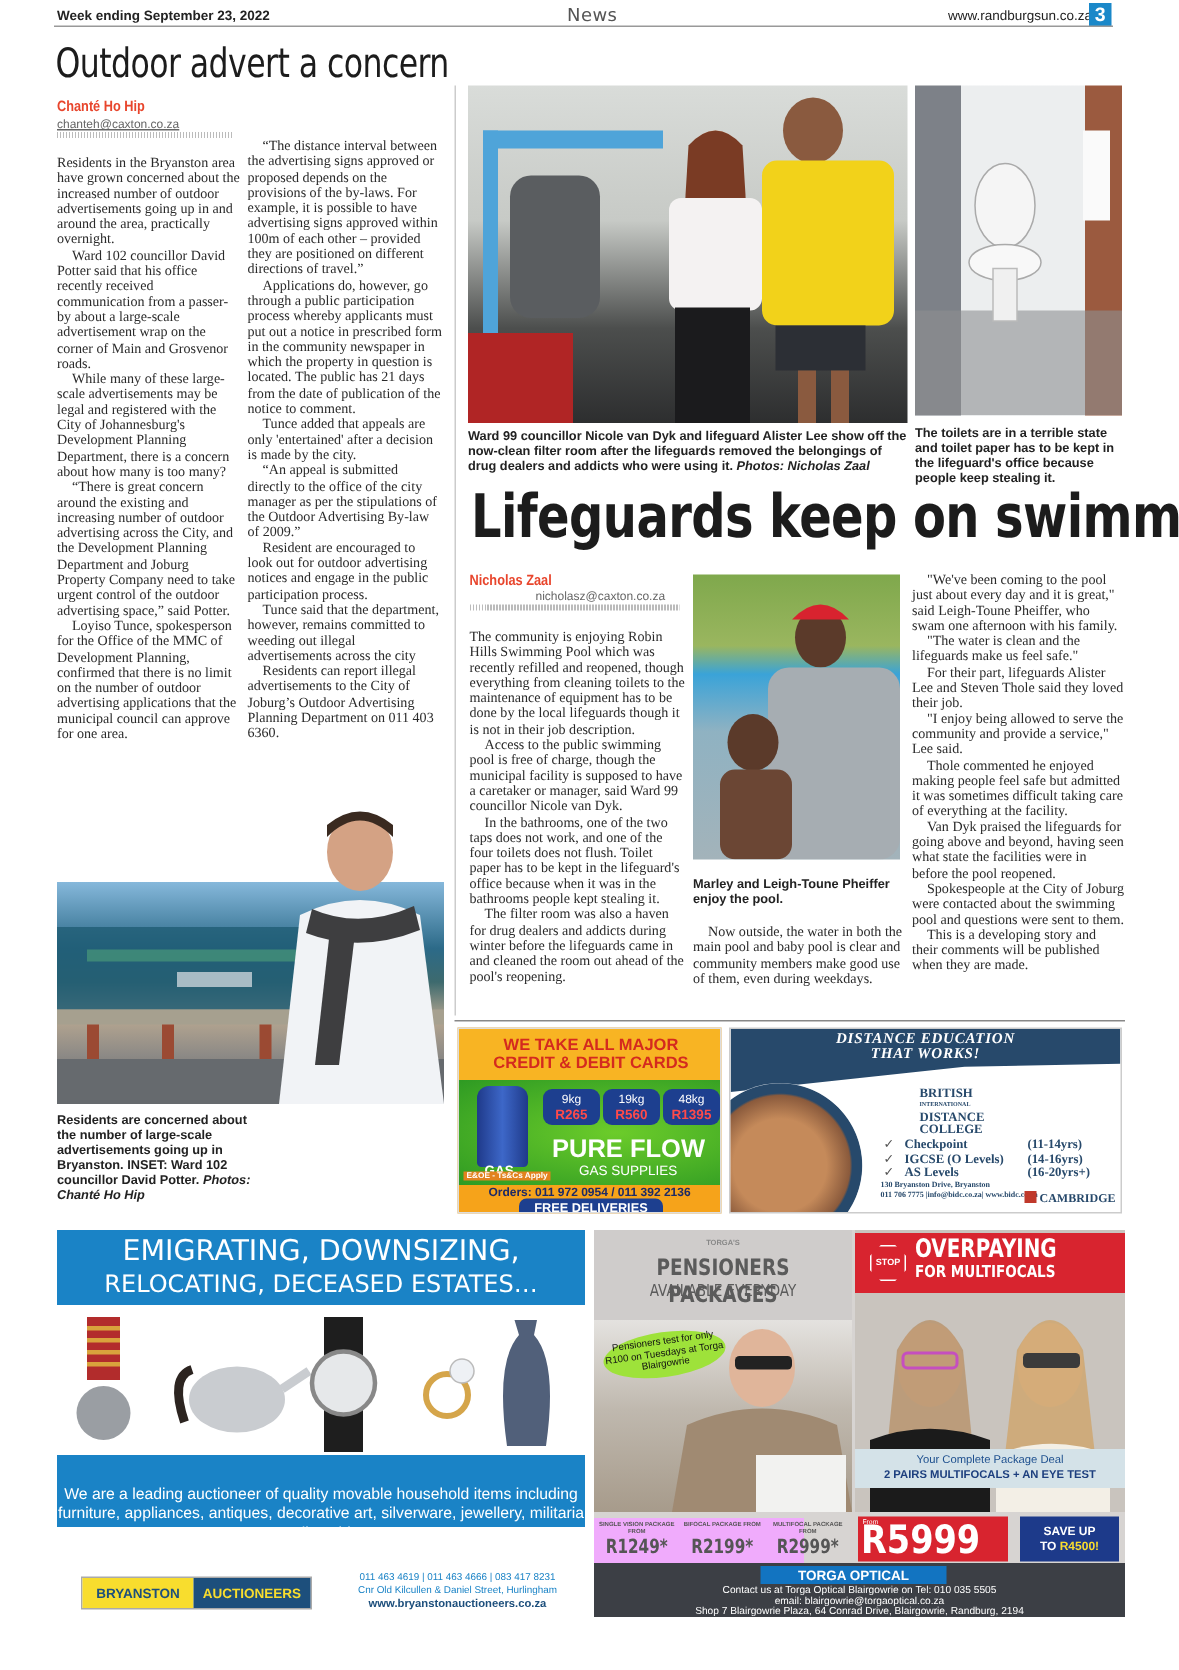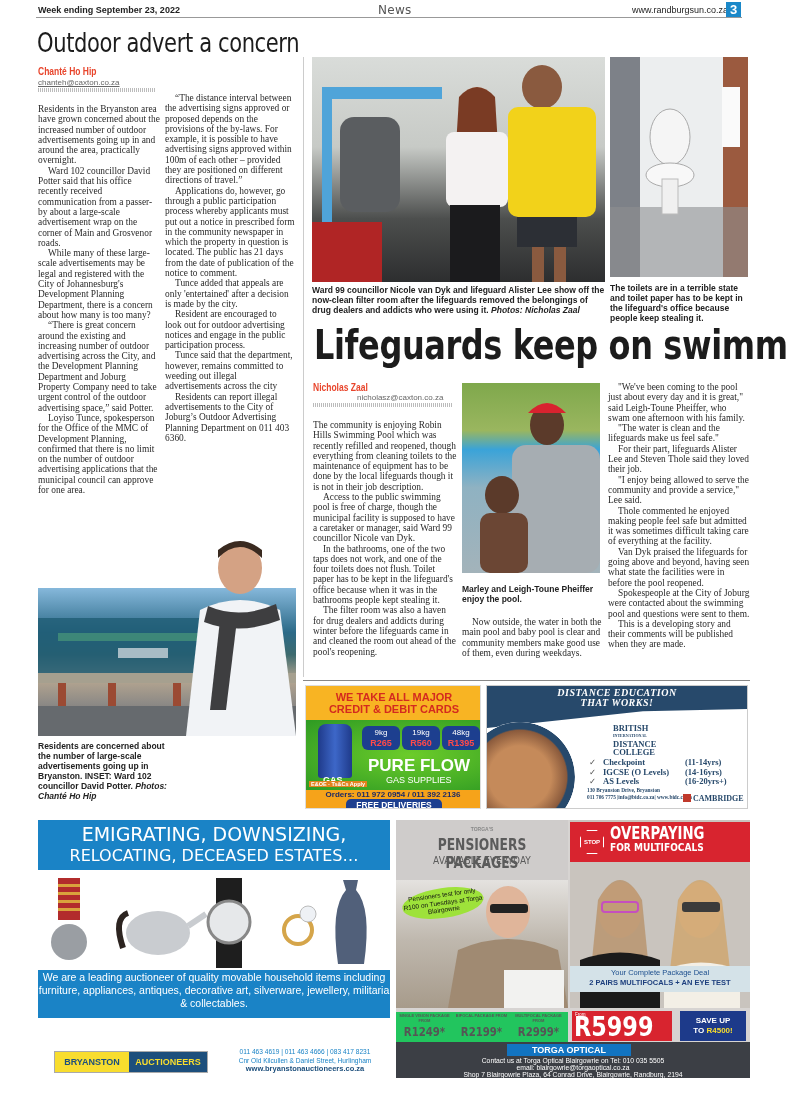--- a/index.html
+++ b/index.html
@@ -72,21 +72,21 @@
   .ad-bidc .items span.age { position:absolute; left:96px; }
   .ad-bidc .addr { position:absolute; left:100px; top:101px; font: bold 5.3px/6.5px "Liberation Serif", serif; color:#27496b; white-space:nowrap; }
   .ad-bidc .cam { position:absolute; left:196px; top:108px; font: bold 8px "Liberation Serif", serif; color:#27496b; }
   .ad-bidc .cam i { display:inline-block; width:8px; height:8px; background:#c0392b; margin-right:2px; vertical-align: -1px; }
 
   
   .ad-auction { left: 38px; top: 820px; width: 352px; height: 258px; background: #fff; }
   .ad-auction .blue1 { position:absolute; left:0; top:0; width:100%; height:50px; background:#1a83c6; color:#fff; text-align:center; font: 19px/22px "DejaVu Sans", sans-serif; padding-top:3px; }
   .ad-auction .blue1 .l2 { font-size: 16px; }
   .ad-auction .items { position:absolute; left:0; top:58px; width:100%; height:90px; }
-  .ad-auction .blue2 { position:absolute; left:0; top:150px; width:100%; height:48px; background:#1a83c6; color:#fff; text-align:center; font: 10.5px/13px "Liberation Sans", sans-serif; padding-top:1px; }
+  .ad-auction .blue2 { position:absolute; left:0; top:150px; width:100%; height:48px; background:#1a83c6; color:#fff; text-align:center; font: 10.5px/13px "Liberation Sans", sans-serif; padding-top:20px; }
   .ad-auction .yellow { position:absolute; left:0; top:198px; width:100%; height:24px; background:#f8dd2e; color:#1a83c6; text-align:center; font: 13px/24px "DejaVu Sans", sans-serif; transform-origin:center; }
   .ad-auction .logo { position:absolute; left:16px; top:231px; width:154px; height:22px; border:1px solid #aaa; display:flex; }
   .ad-auction .logo .a { flex: 0 0 74px; background:#f8dd2e; color:#1d4f7c; font: bold 9px/20px "Liberation Sans", sans-serif; text-align:center; }
   .ad-auction .logo .b { flex: 1; background:#1d4f7c; color:#f8dd2e; font: bold 9px/20px "Liberation Sans", sans-serif; text-align:center; }
   .ad-auction .contact { position:absolute; left:182px; top:228px; width:170px; text-align:center; font: 6.6px/8.5px "Liberation Sans", sans-serif; color:#1a83c6; }
   .ad-auction .contact b { color:#1d4f7c; font-size: 7.5px; }
 
   
   .ad-torga { left: 396px; top: 820px; width: 354px; height: 258px; background: #d7d4d2; overflow: hidden; }
   .ad-torga .left { position:absolute; left:0; top:0; width:172px; height:188px; background: linear-gradient(180deg,#cfcccb 0 60px,#e4e2df 60px,#bfb8ae 120px,#a79b8b 188px); }
@@ -95,21 +95,21 @@
   .ad-torga .ae { position:absolute; left:0; top:34px; width:172px; text-align:center; font: 11px "DejaVu Sans", sans-serif; color:#5b5b5b; transform: scaleX(0.82); }
   .ad-torga .bubble { position:absolute; left:6px; top:68px; width:82px; height:30px; background:#9ee23a; border-radius: 50%; transform: rotate(-8deg); text-align:center; font: 6.5px/7.5px "Liberation Sans", sans-serif; color:#111; padding-top:3px; }
   .ad-torga .right { position:absolute; left:174px; top:0; width:180px; height:188px; background:#c9c4be; }
   .ad-torga .red { position:absolute; left:174px; top:2px; width:180px; height:40px; background:#d8242f; }
   .ad-torga .stop { position:absolute; left:184px; top:10px; width:24px; height:24px; background:#d8242f; border:1.5px solid #fff; clip-path: polygon(30% 0,70% 0,100% 30%,100% 70%,70% 100%,30% 100%,0 70%,0 30%); color:#fff; font: bold 6px/22px "Liberation Sans", sans-serif; text-align:center; }
   .ad-torga .op { position:absolute; left:214px; top:4px; font: bold 17px/18px "DejaVu Sans", sans-serif; color:#fff; transform: scaleX(0.78); transform-origin:left top; white-space:nowrap; }
   .ad-torga .fm { position:absolute; left:214px; top:22px; font: bold 11px/12px "DejaVu Sans", sans-serif; color:#fff; transform: scaleX(0.82); transform-origin:left top; white-space:nowrap; }
   .ad-torga .deal { position:absolute; left:174px; top:146px; width:180px; height:26px; background:#d4e2e8; text-align:center; }
   .ad-torga .deal .d1 { font: 7.5px/10px "Liberation Sans", sans-serif; color:#1d4f8e; display:block; padding-top:2px; }
   .ad-torga .deal .d2 { font: bold 7.5px/10px "Liberation Sans", sans-serif; color:#1d3f7e; display:block; }
-  .ad-torga .pkgs { position:absolute; left:0; top:192px; width:172px; height:30px; background:#22c55e; }
+  .ad-torga .pkgs { position:absolute; left:0; top:192px; width:140px; height:30px; background:#f0abfc; }
   .ad-torga .pkg { position:absolute; top:0; width:57px; text-align:center; }
   .ad-torga .pkg .n { font: bold 4px/4.5px "Liberation Sans", sans-serif; color:#555; display:block; height:12px; padding-top:2px; }
   .ad-torga .pkg .p { font: bold 13px/16px "DejaVu Sans", sans-serif; color:#555; display:block; transform: scaleX(0.78); white-space:nowrap; }
   .ad-torga .big { position:absolute; left:176px; top:191px; width:100px; height:30px; background:#d8242f; }
   .ad-torga .big .from { position:absolute; left:3px; top:1px; font: 4.5px "Liberation Sans", sans-serif; color:#fff; }
   .ad-torga .big .val { position:absolute; left:2px; top:1px; font: bold 26px/30px "DejaVu Sans", sans-serif; color:#fff; transform: scaleX(0.86); transform-origin:left top; white-space:nowrap; }
   .ad-torga .save { position:absolute; left:284px; top:191px; width:66px; height:30px; background:#1d3a8a; text-align:center; font: bold 8px/10px "Liberation Sans", sans-serif; color:#fff; padding-top:5px; }
   .ad-torga .save .hl { color: #f8dd2e; }
   .ad-torga .dark { position:absolute; left:0; top:222px; width:100%; height:36px; background:#3c3f45; }
   .ad-torga .tlogo { position:absolute; left:111px; top:224px; width:124px; height:12px; background:#1274c1; color:#fff; text-align:center; font: bold 9px/12px "Liberation Sans", sans-serif; }
@@ -133,20 +133,21 @@
   <p class="first">Residents in the Bryanston area have grown concerned about the increased number of outdoor advertisements going up in and around the area, practically overnight.</p>
   <p>Ward 102 councillor David Potter said that his office recently received communication from a passer-by about a large-scale advertisement wrap on the corner of Main and Grosvenor roads.</p>
   <p>While many of these large-scale advertisements may be legal and registered with the City of Johannesburg's Development Planning Department, there is a concern about how many is too many?</p>
   <p>“There is great concern around the existing and increasing number of outdoor advertising across the City, and the Development Planning Department and Joburg Property Company need to take urgent control of the outdoor advertising space,” said Potter.</p>
   <p>Loyiso Tunce, spokesperson for the Office of the MMC of Development Planning, confirmed that there is no limit on the number of outdoor advertising applications that the municipal council can approve for one area.</p>
 </div>
 <div class="abs col" style="left:165px;top:93px;width:130px;">
   <p>“The distance interval between the advertising signs approved or proposed depends on the provisions of the by-laws. For example, it is possible to have advertising signs approved within 100m of each other – provided they are positioned on different directions of travel.”</p>
   <p>Applications do, however, go through a public participation process whereby applicants must put out a notice in prescribed form in the community newspaper in which the property in question is located. The public has 21 days from the date of publication of the notice to comment.</p>
   <p>Tunce added that appeals are only 'entertained' after a decision is made by the city.</p>
+  <p>“An appeal is submitted directly to the office of the city manager as per the stipulations of the Outdoor Advertising By-law of 2009.”</p>
   <p>Resident are encouraged to look out for outdoor advertising notices and engage in the public participation process.</p>
   <p>Tunce said that the department, however, remains committed to weeding out illegal advertisements across the city</p>
   <p>Residents can report illegal advertisements to the City of Joburg’s Outdoor Advertising Planning Department on 011 403 6360.</p>
 </div>
 <div class="abs vrule" style="left:303px;top:57px;height:620px;"></div>
 
 <div class="abs photo ph-billboard">
   <svg width="258" height="148" viewBox="0 0 258 148">
     <rect x="0" y="30" width="240" height="55" fill="#1f5c74" opacity="0.8"></rect>
     <rect x="80" y="60" width="50" height="10" fill="#c9d3d9" opacity="0.8"></rect>

